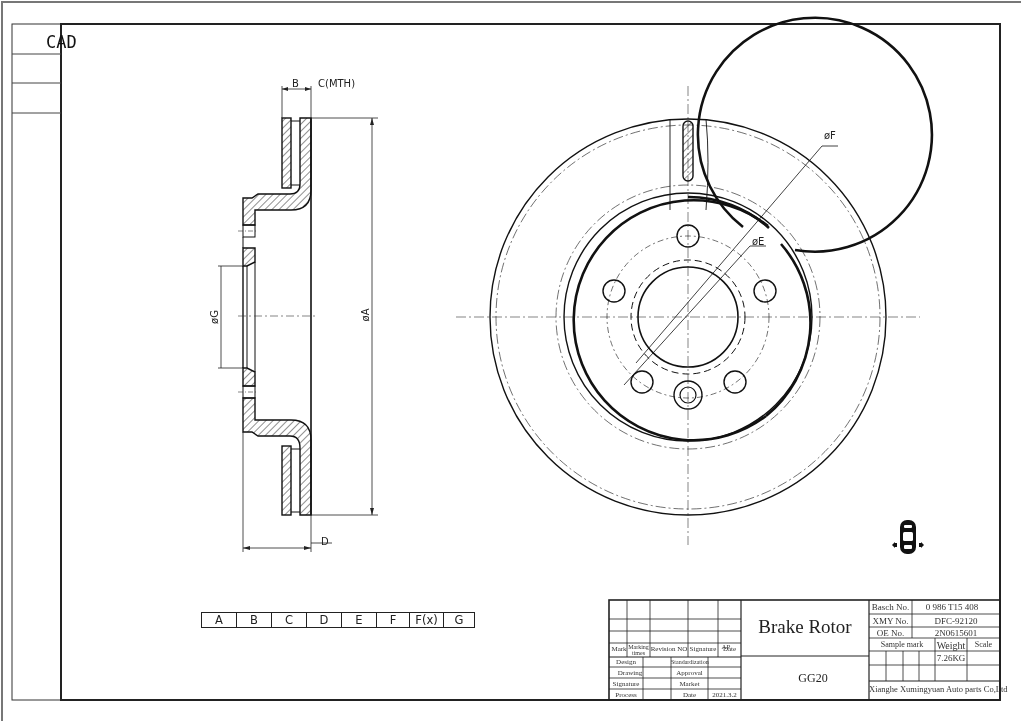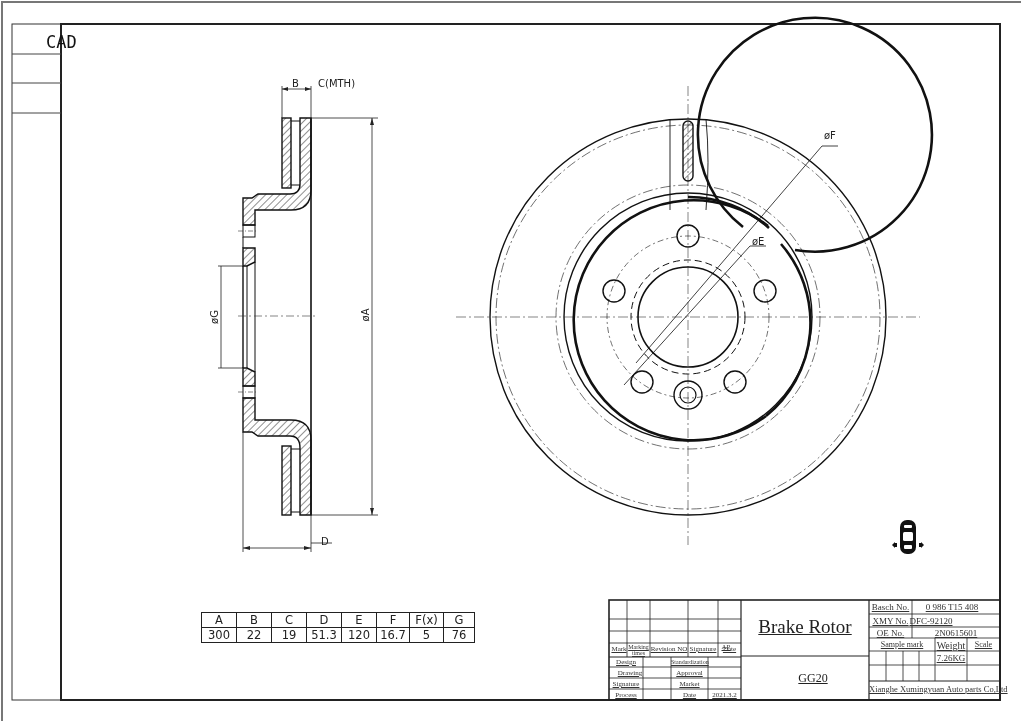--- a/index.html
+++ b/index.html
@@ -2,21 +2,21 @@
 <html><head>
 <meta charset="utf-8">
 <style>
   html, body { margin:0; padding:0; background:#ffffff; }
   body { width:1024px; height:724px; position:relative; overflow:hidden; font-family:"Liberation Sans", sans-serif; color:#111; }
   #sheet { position:absolute; left:0; top:0; width:1024px; height:724px; }
   .outer-edge { position:absolute; left:1px; top:1px; width:1020px; height:720px; border-left:2px solid #777; border-top:2px solid #777; box-sizing:border-box; }
   .cad-label { position:absolute; left:14px; top:32px; font-family:"DejaVu Sans Mono", monospace; font-size:17px; color:#111;margin-left:32px; }
   .dim-table { position:absolute; left:201px; top:612px; border-collapse:collapse; font-family:"DejaVu Sans", sans-serif; font-size:11.5px; color:#222; }
   .dim-table td { border:1.2px solid #222; text-align:center; padding:0; height:14px; line-height:14px; }
-  .tb { position:absolute; font-family:"Liberation Serif", serif; color:#333; line-height:1; white-space:nowrap; text-align:center;text-decoration:underline; }
+  .tb { position:absolute; font-family:"Liberation Serif", serif; color:#333; line-height:1; white-space:nowrap; text-align:center; }
   .tb.s { font-size:7px; }
   .tb.m { font-size:9px; }
   .drawing-label { position:absolute; font-family:"DejaVu Sans", sans-serif; font-size:10px; color:#222; line-height:1; white-space:nowrap; }
 </style>
 </head>
 <body>
 
 <div id="sheet">
   <div class="outer-edge"></div>
 
@@ -199,30 +199,20 @@
         <tr>
       <td style="width:34px">A</td>
       <td style="width:34px">B</td>
       <td style="width:34px">C</td>
       <td style="width:34px">D</td>
       <td style="width:34px">E</td>
       <td style="width:32px">F</td>
       <td style="width:33px">F(x)</td>
       <td style="width:30px">G</td>
     </tr>
-    <tr>
-      <td>300</td>
-      <td>22</td>
-      <td>19</td>
-      <td>51.3</td>
-      <td>120</td>
-      <td>16.7</td>
-      <td>5</td>
-      <td>76</td>
-    </tr>
   </tbody>
     </table>
 
   <div class="tb s" style="left:611px;top:646px;width:16px">Mark</div>
   <div class="tb s" style="left:627px;top:644px;width:23px;white-space:normal;font-size:6px">Marking times</div>
   <div class="tb s" style="left:650px;top:646px;width:38px">Revision NO</div>
   <div class="tb s" style="left:688px;top:646px;width:30px">Signature</div>
   <div class="tb s" style="left:718px;top:646px;width:23px">Date</div>
 
   <div class="tb s" style="left:609px;top:659px;width:34px">Design</div>
@@ -235,21 +225,21 @@
   <div class="tb s" style="left:708px;top:644px;width:36px">AP</div>
   <div class="tb s" style="left:671px;top:692px;width:37px">Date</div>
   <div class="tb s" style="left:708px;top:692px;width:33px">2021.3.2</div>
 
   <div class="tb" style="left:741px;top:617px;width:128px;font-size:19px;color:#222">Brake Rotor</div>
   <div class="tb" style="left:741px;top:672px;width:144px;font-size:12px;color:#222">GG20</div>
 
   <div class="tb m" style="left:869px;top:603px;width:43px">Basch No.</div>
   <div class="tb m" style="left:912px;top:603px;width:80px">0 986 T15 408</div>
   <div class="tb m" style="left:869px;top:617px;width:43px">XMY No.</div>
-  <div class="tb m" style="left:887px;top:617px;width:88px">DFC-92120</div>
+  <div class="tb m" style="left:912px;top:617px;width:88px">DFC-92120</div>
   <div class="tb m" style="left:869px;top:629px;width:43px">OE No.</div>
   <div class="tb m" style="left:912px;top:629px;width:88px">2N0615601</div>
   <div class="tb s" style="left:869px;top:641px;width:66px;font-size:8px">Sample mark</div>
   <div class="tb s" style="left:935px;top:641px;width:32px;font-size:10px">Weight</div>
   <div class="tb s" style="left:967px;top:641px;width:33px;font-size:8px">Scale</div>
   <div class="tb m" style="left:935px;top:654px;width:32px">7.26KG</div>
   <div class="tb m" style="left:869px;top:685px;width:131px;font-size:8.5px">Xianghe Xumingyuan Auto parts Co,Ltd</div>
 </div>
 
 </body></html>

